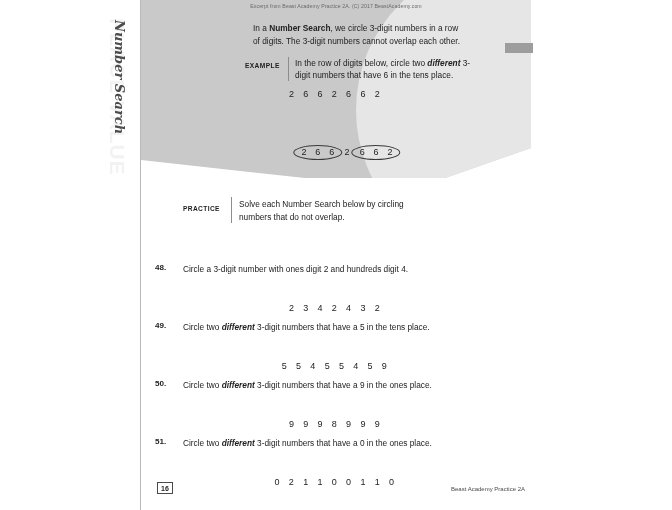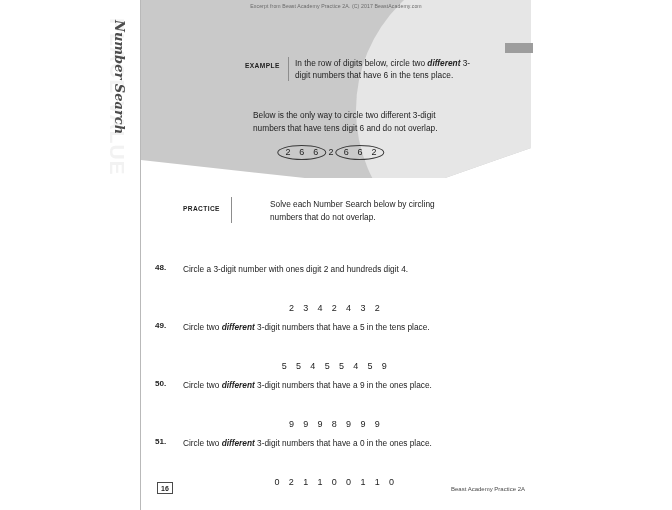--- a/index.html
+++ b/index.html
@@ -192,21 +192,21 @@
     top: 109px;
     width: 206px;
     font-size: 8.3px;
     line-height: 13px;
     color: #222222;
   }
 
   
   .circled-row {
     position: absolute;
-    left: 136px;
+    left: 152px;
     top: 141px;
     width: 390px;
     height: 22px;
   }
   .circled-inner {
     position: absolute;
     left: 50%;
     top: 0;
     transform: translateX(-50%);
     display: flex;
@@ -259,21 +259,20 @@
     background: #8d8d8d;
   }
   .practice-text {
     position: absolute;
     left: 56px;
     top: 1px;
     width: 180px;
     font-size: 8.3px;
     line-height: 12.5px;
     color: #222222;
-    margin-left: 31px;
   }
 
   
   .problem {
     position: absolute;
     left: 141px;
     width: 390px;
   }
   .problem-num {
     position: absolute;
@@ -347,31 +346,34 @@
   </div>
   <div class="banner-tab"></div>
 
   <div class="vtitle">
     <div class="vtitle-place">PLACE VALUE</div>
     <div class="vtitle-search">Number Search</div>
   </div>
 
   <div class="copyright">Excerpt from Beast Academy Practice 2A. (C) 2017 BeastAcademy.com</div>
 
+  <div class="intro">
+    <span>In a </span><b>Number Search</b><span>, we circle 3-digit numbers in a row of digits. The 3-digit numbers cannot overlap each other.</span>
+  </div>
 
   <div class="example-row">
     <div class="example-label">EXAMPLE</div>
     <div class="example-bar"></div>
     <div class="example-text">
       <span>In the row of digits below, circle two </span><i>different</i><span> 3-digit numbers that have 6 in the tens place.</span>
     </div>
   </div>
 
-
-  <div class="below">Below is the only way to circle two different 3-digit numbers that have tens digit 6 and do not overlap.</div>
+  <div class="digits-center" style="top:89px;">2 6 6 2 6 6 2</div>
+
 
   <div class="circled-row">
     <div class="circled-inner">
       <span class="oval">2 6 6</span>
       <span class="plain-digit">2</span>
       <span class="oval">6 6 2</span>
     </div>
   </div>
 
   <div class="practice-row">

